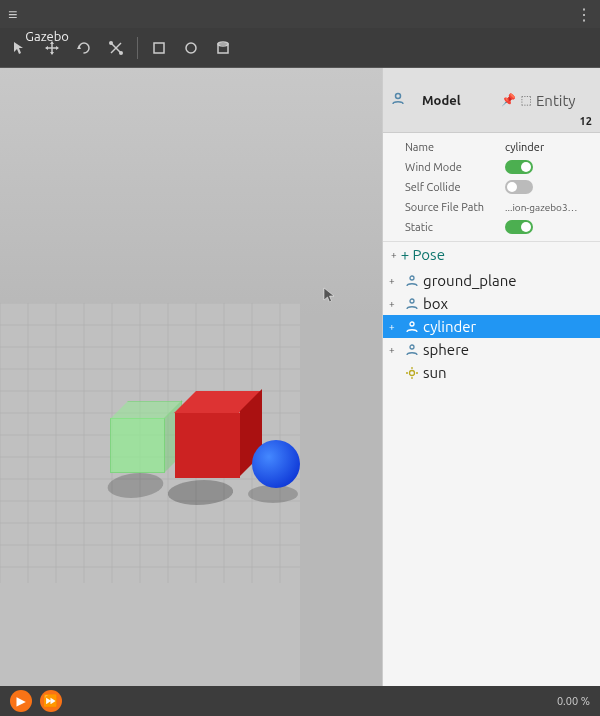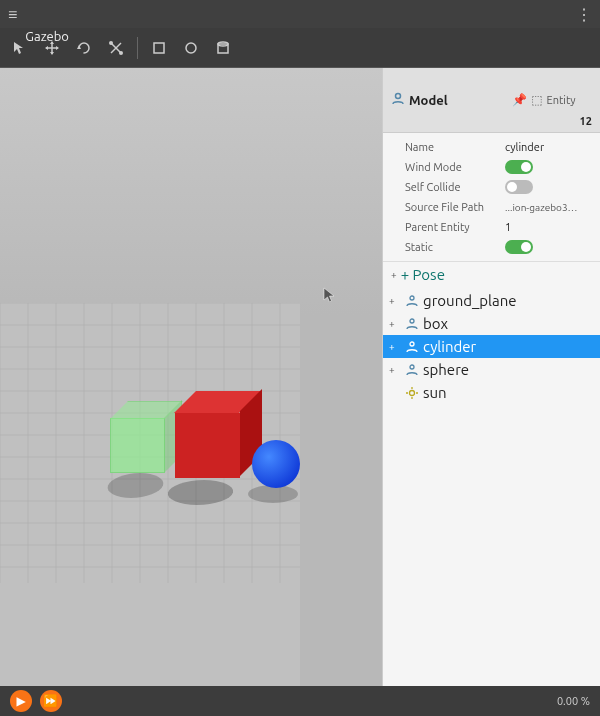--- a/index.html
+++ b/index.html
@@ -72,26 +72,26 @@
       flex-direction: column;
       overflow: hidden;
     }
 
     
     #model-header {
       background: #e0e0e0;
       padding: 5px 8px;
       display: flex;
       align-items: center;
-      gap: 4px;
+      gap: 17px;
       border-bottom: 1px solid #ccc;
     }
     #model-header .model-title { font-weight: bold; font-size: 13px; flex: 1; }
     #model-header .header-controls { display: flex; gap: 4px; align-items: center; }
-    #model-header .entity-label { font-size: 11px; color: #555; }
+    #model-header .entity-label { font-size: 15px; color: #555; }
     #model-header .entity-value { font-size: 11px; font-weight: bold; margin-top: 42px; }
 
     
     #properties {
       padding: 4px 0;
       border-bottom: 1px solid #ddd;
     }
     .prop-row {
       display: flex;
       align-items: center;
@@ -350,24 +350,20 @@
       </div>
       <div class="prop-row">
         <span class="prop-label">Self Collide</span>
         <div class="toggle off"></div>
       </div>
       <div class="prop-row">
         <span class="prop-label">Source File Path</span>
         <span class="prop-value" style="font-size:10px;color:#555;">...ion-gazebo3/worlds/shapes.sdf</span>
       </div>
       <div class="prop-row">
-        <span class="prop-label">Parent Entity</span>
-        <span class="prop-value">1</span>
-      </div>
-      <div class="prop-row">
         <span class="prop-label">Static</span>
         <div class="toggle on"></div>
       </div>
     </div>
 
     <div id="pose-row">
       <span class="expand-icon">+</span>
       <span style="font-size:15px;color:#0f766e;">+ Pose</span>
     </div>
 

